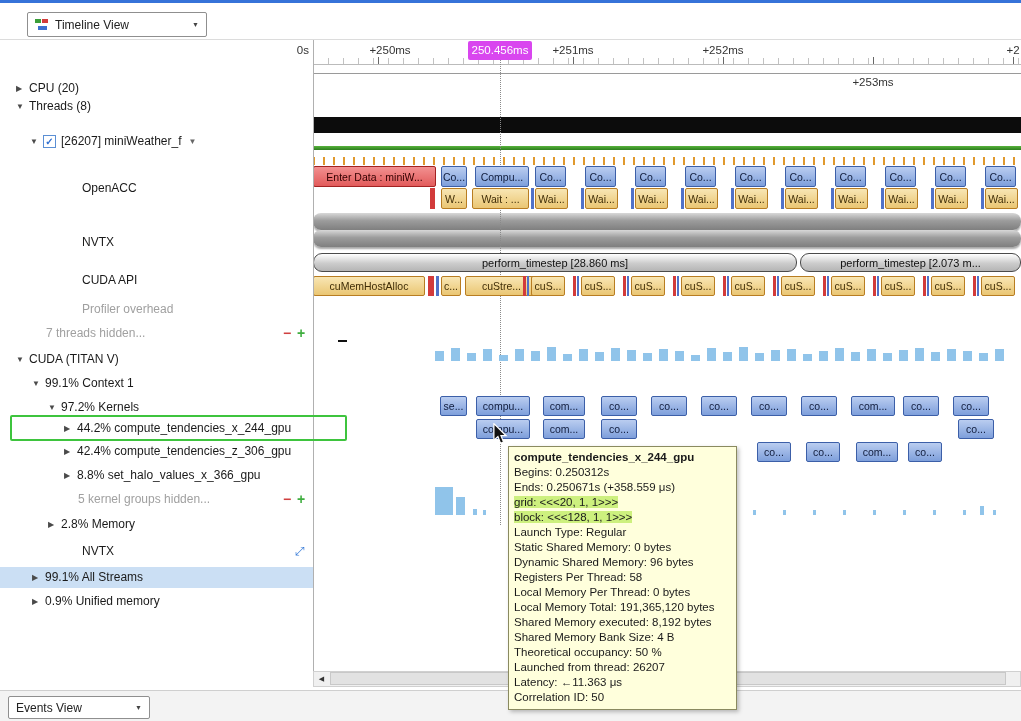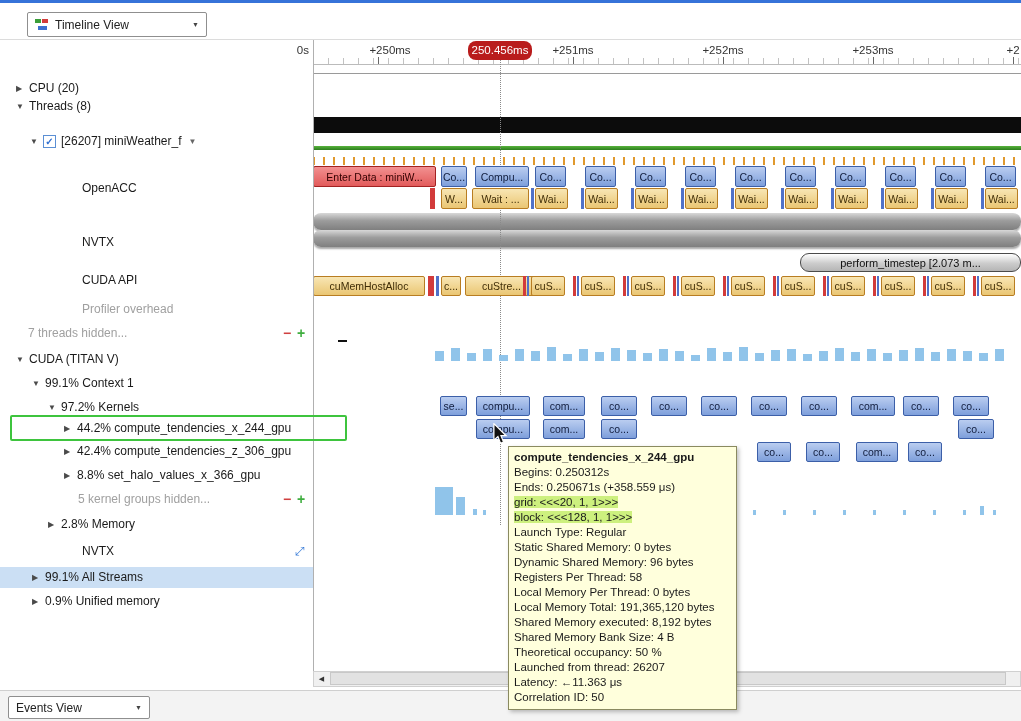--- a/index.html
+++ b/index.html
@@ -37,22 +37,22 @@
   .expandic{position:absolute;left:295px;top:0;color:#3b7dd8;font-size:12px;line-height:17px}
   
   #origin-label{left:281px;top:44px;width:28px;text-align:right;font-size:11.5px;color:#333;z-index:7}
   
   #tl{left:313px;top:0;width:708px;height:690px;overflow:hidden;z-index:1}
   .rlabel{position:absolute;top:44px;width:60px;text-align:center;font-size:11.5px;color:#333}
   .rtick{position:absolute;top:57px;width:1px;height:7px;background:#666}
   #minor-ticks{left:0;top:58px;width:708px;height:6px;
     background:repeating-linear-gradient(90deg,#c2c2c2 0 1px,transparent 1px 15px)}
   #ruler-line{left:0;top:64px;width:708px;height:1px;background:#bbb}
-  #badge{left:155px;top:41px;width:64px;height:19px;background:#b91c1c;color:#fff;
-    font-size:11.5px;text-align:center;line-height:19px;border-radius:8px;z-index:3}
+  #badge{left:155px;top:41px;width:64px;height:19px;background:#d946ef;color:#fff;
+    font-size:11.5px;text-align:center;line-height:19px;border-radius:2px;z-index:3}
   #cursor-line{left:187px;top:60px;width:0;height:465px;border-left:1px dotted #8a8a8a;z-index:2}
   
   #cpu-baseline{left:0;top:73px;width:708px;height:1px;background:#9a9a9a}
   #thread-state-bar{left:0;top:117px;width:708px;height:16px;background:#0c0c0c}
   #thread-run-line{left:0;top:146px;width:708px;height:4px;background:linear-gradient(#58b43c,#2d7d1e)}
   #openacc-ticks{left:0;top:157px;width:708px;height:8px;
     background:repeating-linear-gradient(90deg,#e0992e 0 2px,transparent 2px 10px)}
   .nvtx-band{left:0;width:708px;height:17px;border-radius:8px;
     background:linear-gradient(180deg,#d8d8d8 0%,#9c9c9c 45%,#7f7f7f 100%);
     box-shadow:0 2px 2px rgba(0,0,0,.35)}
@@ -140,21 +140,21 @@
       <div class="srow-inner" style="padding-left: 82px;">
         <div class="slabel muted">Profiler overhead</div>
       </div>
     </div>
     <div class="srow" style="top: 272px;">
       <div class="srow-inner" style="padding-left: 82px;">
         <div class="slabel">CUDA API</div>
       </div>
     </div>
     <div class="srow" style="top: 325px;">
-      <div class="srow-inner" style="padding-left: 28px;">
+      <div class="srow-inner" style="padding-left: 46px;">
         <div class="slabel muted">7 threads hidden...</div>
         <div class="ctl minus">−</div>
         <div class="ctl plus">+</div>
       </div>
     </div>
     <div class="srow" style="top: 351px;">
       <div class="srow-inner" style="padding-left: 16px;">
         <div class="tarrow">▼</div>
         <div class="slabel">CUDA (TITAN V)</div>
       </div>
@@ -239,25 +239,26 @@
   <div class="abs" id="hscroll">
     <div class="larr">◀</div>
     <div class="thumb"></div>
   </div>
 <div class="rlabel" style="left: 47px;">+250ms</div>
     <div class="rtick" style="left: 65px;"></div>
     <div class="rlabel" style="left: 230px;">+251ms</div>
     <div class="rtick" style="left: 260px;"></div>
     <div class="rlabel" style="left: 380px;">+252ms</div>
     <div class="rtick" style="left: 410px;"></div>
-    <div class="rlabel" style="left: 530px;">+253ms</div>
+    <div class="rlabel" style="left: 530px; margin-top: 32px;">+253ms</div>
     <div class="rtick" style="left: 560px;"></div>
     <div class="rlabel" style="left: 670px;">+2</div>
     <div class="rtick" style="left: 700px;"></div>
     <div class="rtick" style="left: 0px;"></div>
+    <div class="range" style="left: 0px; top: 253px; width: 484px; height: 19px;">perform_timestep [28.860 ms]</div>
     <div class="range" style="left: 487px; top: 253px; width: 221px; height: 19px;">perform_timestep [2.073 m...</div>
     <div class="evt red" style="left: 0px; top: 166px; width: 123px; height: 21px;">Enter Data : miniW...</div>
     <div class="evt blue" style="left: 128px; top: 166px; width: 26px; height: 21px;">Co...</div>
     <div class="evt blue" style="left: 162px; top: 166px; width: 54px; height: 21px;">Compu...</div>
     <div class="evt blue" style="left: 222px; top: 166px; width: 31px; height: 21px;">Co...</div>
     <div class="evt blue" style="left: 272px; top: 166px; width: 31px; height: 21px;">Co...</div>
     <div class="evt blue" style="left: 322px; top: 166px; width: 31px; height: 21px;">Co...</div>
     <div class="evt blue" style="left: 372px; top: 166px; width: 31px; height: 21px;">Co...</div>
     <div class="evt blue" style="left: 422px; top: 166px; width: 31px; height: 21px;">Co...</div>
     <div class="evt blue" style="left: 472px; top: 166px; width: 31px; height: 21px;">Co...</div>

